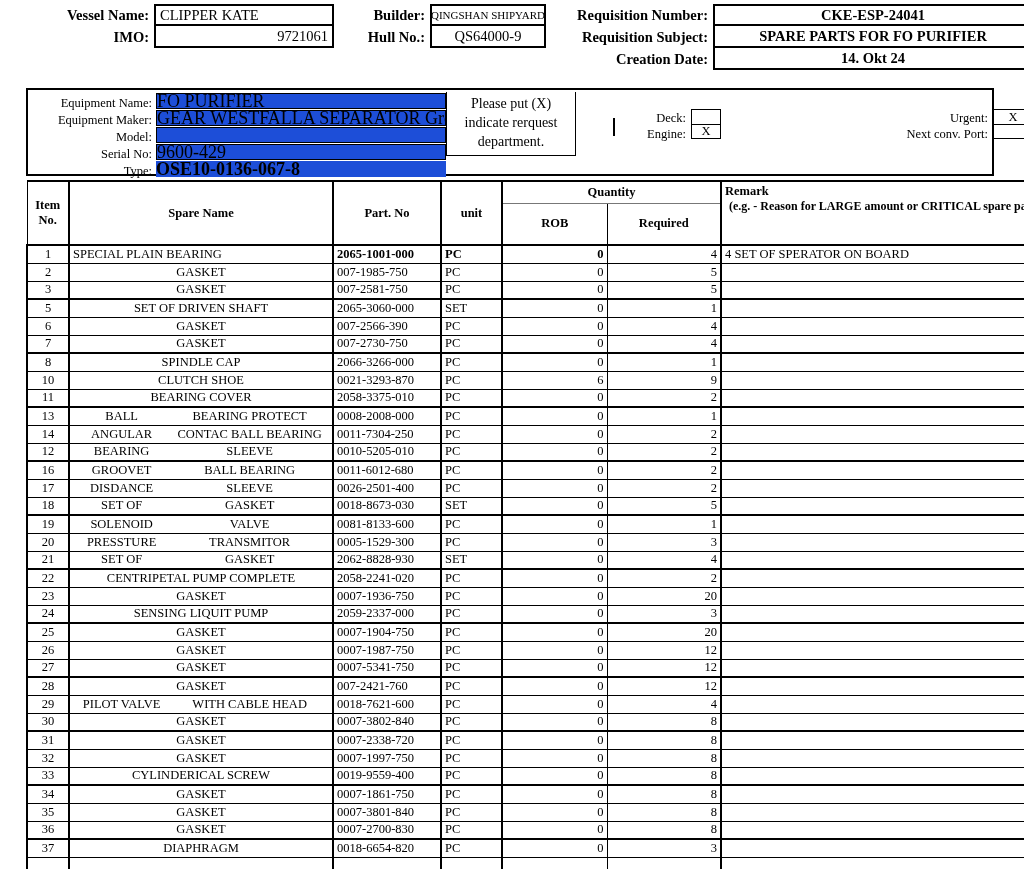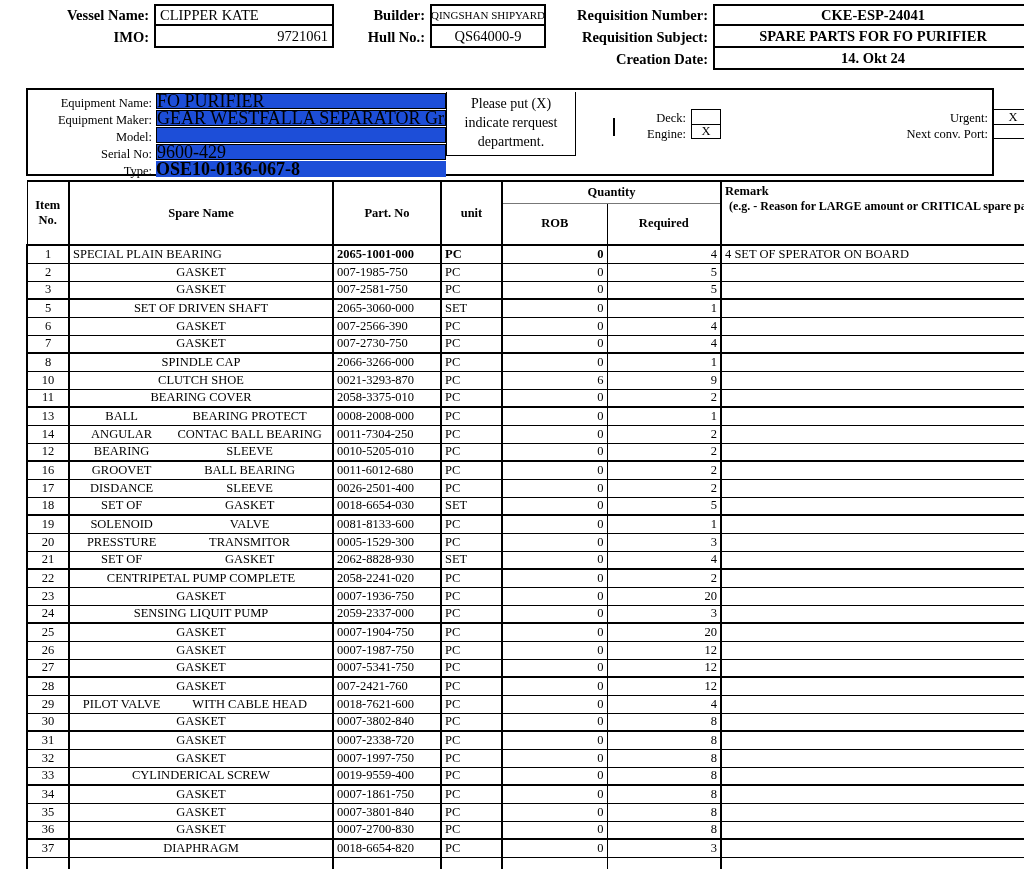--- a/index.html
+++ b/index.html
@@ -411,21 +411,21 @@
           <td class="c-remark"></td>
         </tr>
         <tr class="grp-end">
           <td class="c-item">18</td>
           <td class="c-name">
             <div class="split">
               <span class="a">SET OF</span>
               <span class="b">GASKET</span>
             </div>
           </td>
-          <td class="c-part">0018-6654-030</td>
+          <td class="c-part">0018-8673-030</td>
           <td class="c-unit">SET</td>
           <td class="c-rob">0</td>
           <td class="c-req">5</td>
           <td class="c-remark"></td>
         </tr>
         <tr>
           <td class="c-item">19</td>
           <td class="c-name">
             <div class="split">
               <span class="a">SOLENOID</span>

